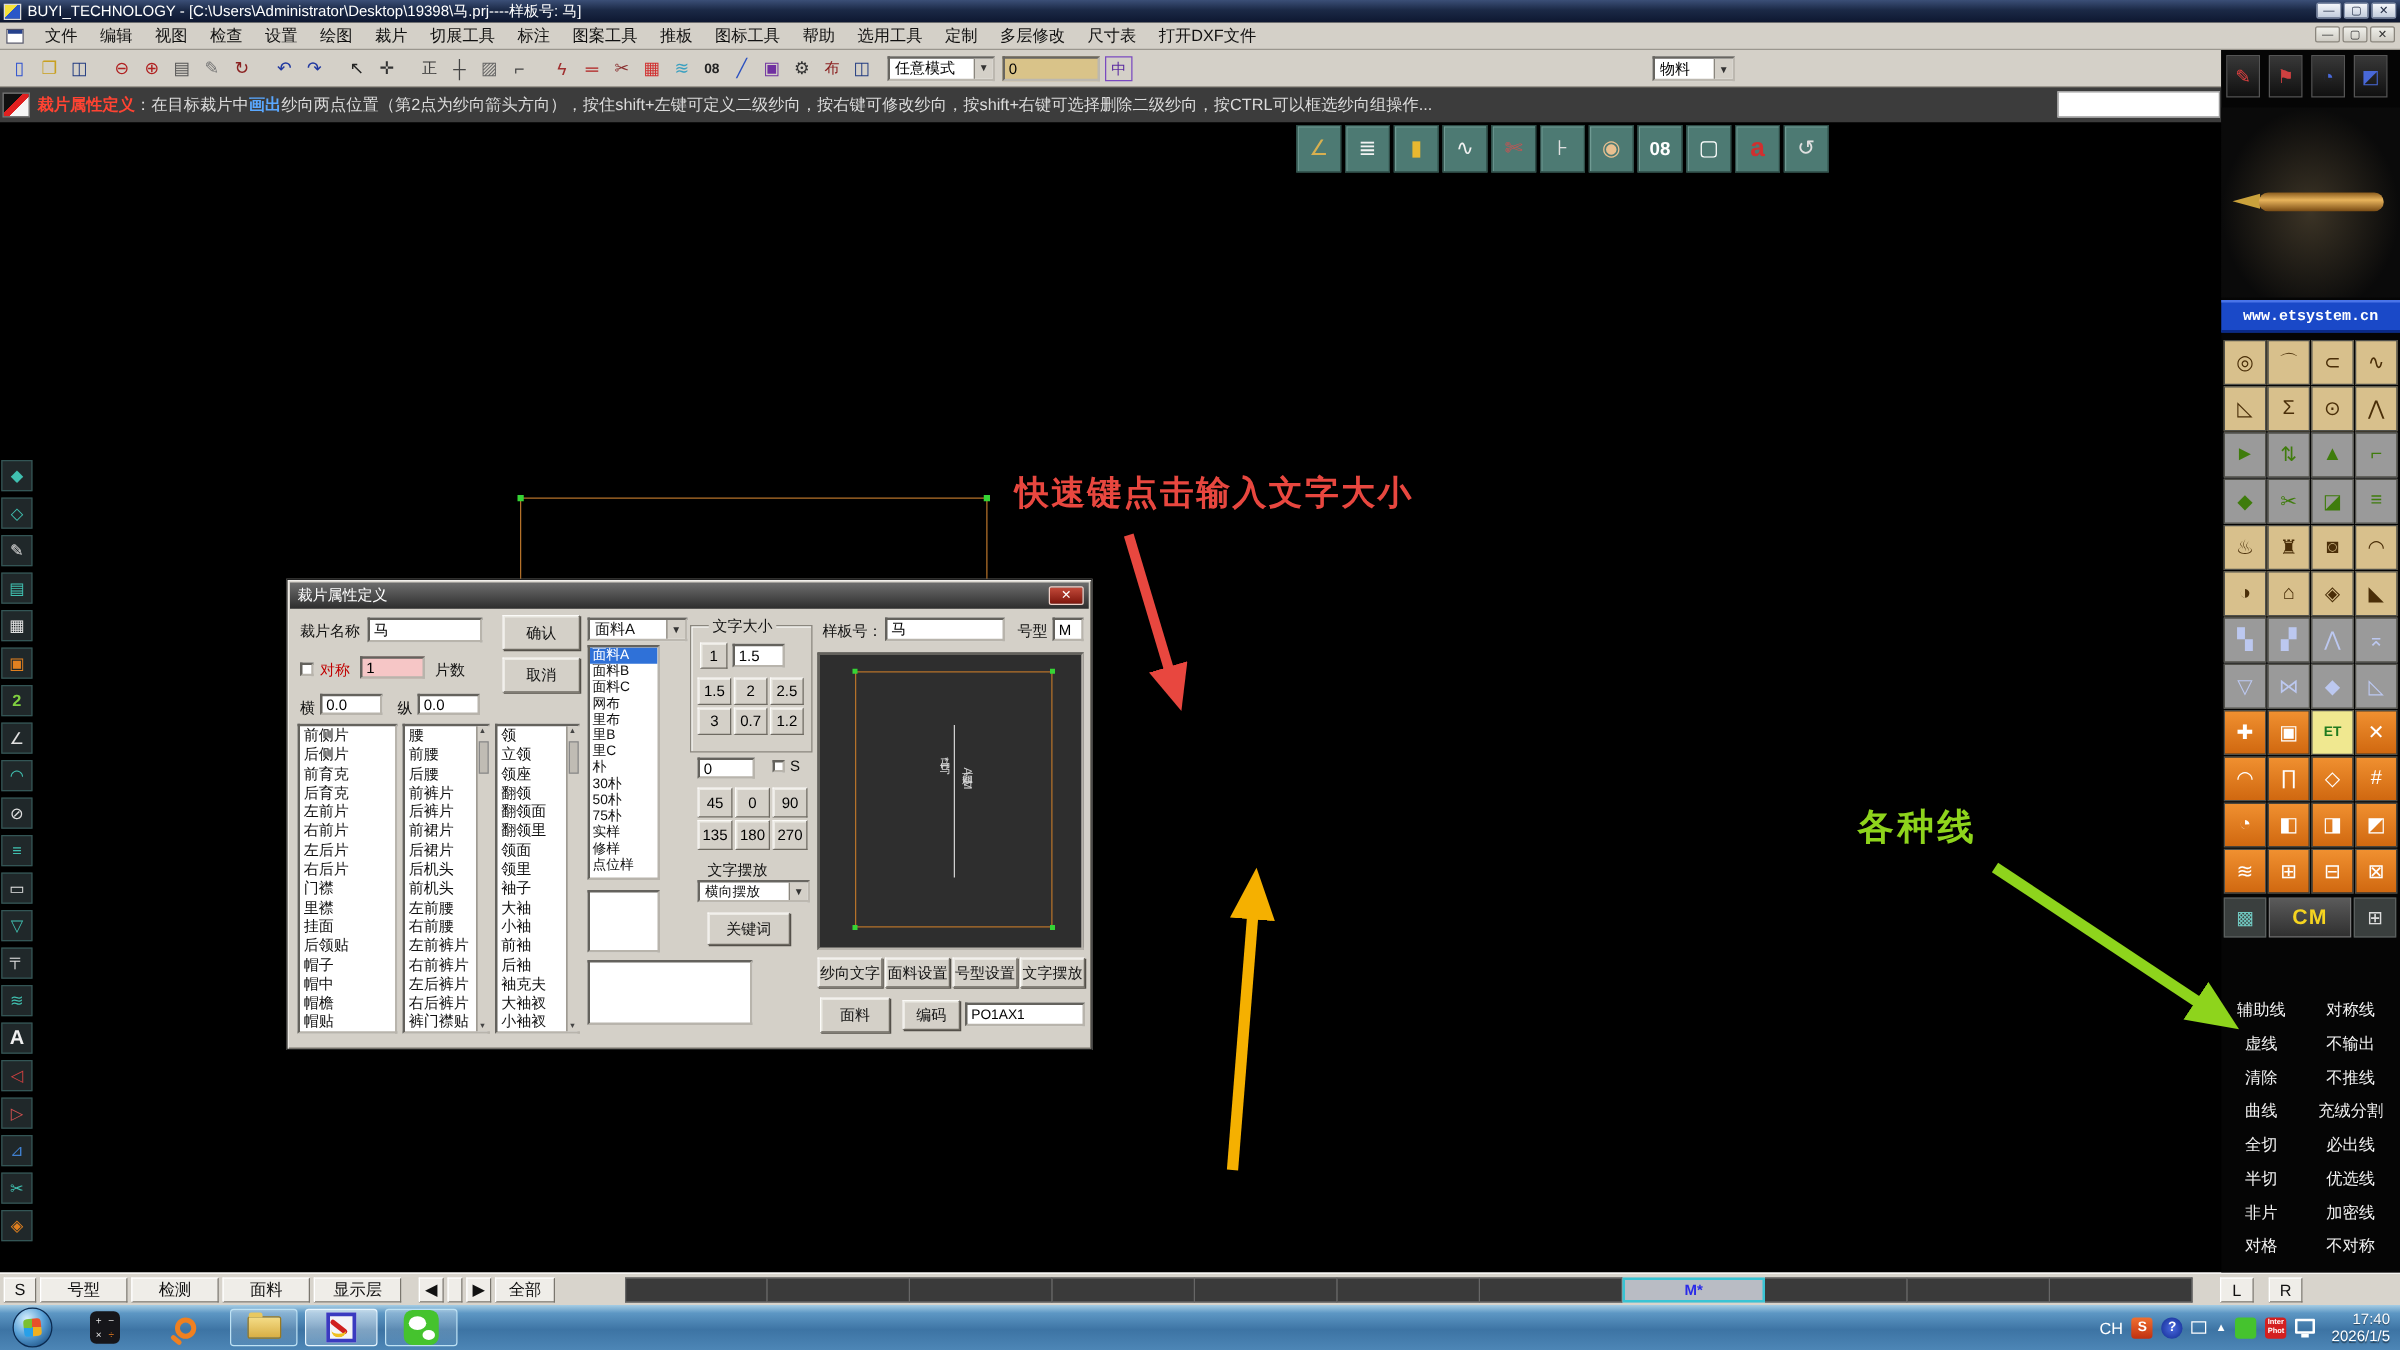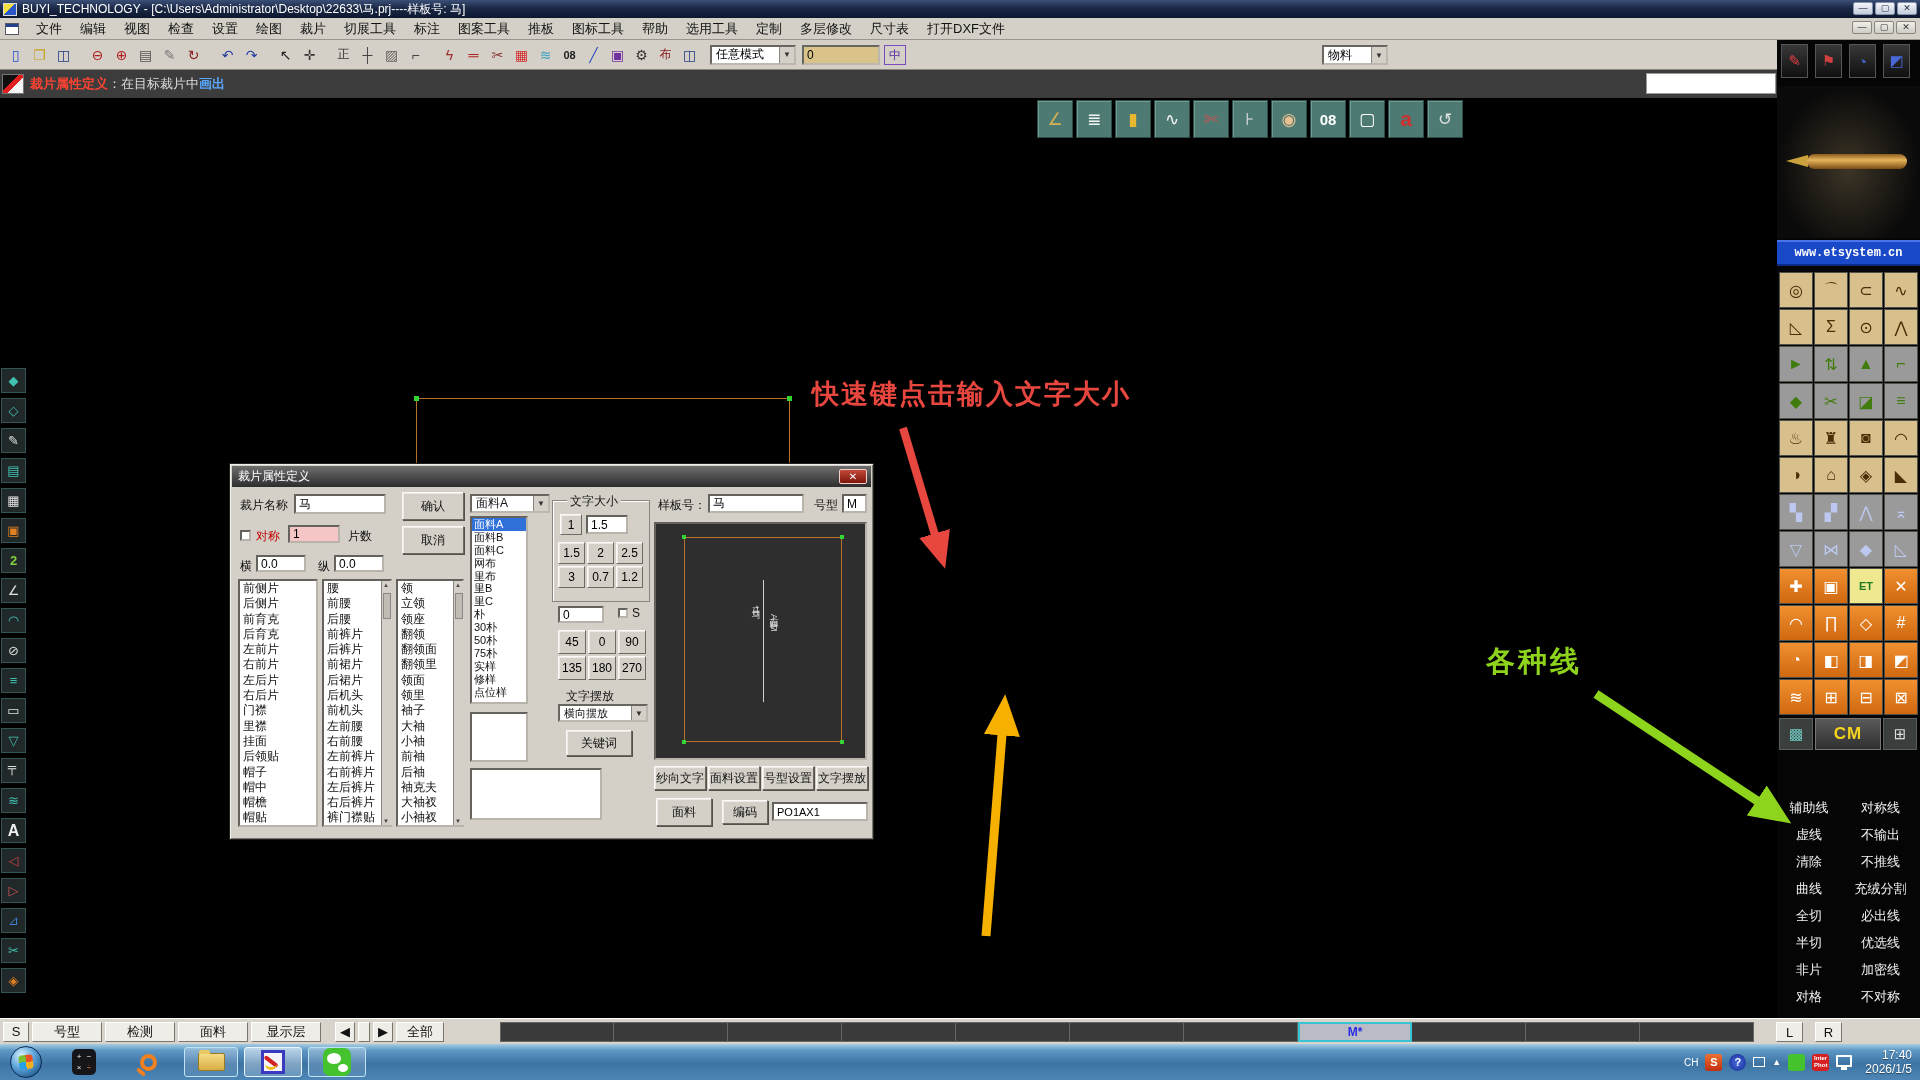--- a/index.html
+++ b/index.html
@@ -179,36 +179,36 @@
     background:#e8c860; border-radius:2px 2px 0 0; }
   .cadicon { width:24px; height:24px; background:#f4f4f8; border:3px solid #3a3ac0; position:relative; }
   .cadicon:before { content:""; position:absolute; left:2px; top:2px; width:16px; height:4px; background:#d02020;
     transform:rotate(38deg); transform-origin:left top; border-radius:2px; }
   .cadicon:after { content:""; position:absolute; left:1px; bottom:1px; width:12px; height:6px;
     border-bottom:3px solid #f0c020; border-radius:0 0 6px 6px; }
   .wechat { width:28px; height:28px; background:#45c32e; border-radius:7px; position:relative; }
   .wechat:before { content:""; position:absolute; left:4px; top:5px; width:14px; height:11px; background:#fff; border-radius:50%; }
   .wechat:after { content:""; position:absolute; right:3px; bottom:4px; width:10px; height:8px; background:#fff; border-radius:50%; }
   .tray { position:absolute; right:4px; top:0; height:36px; display:flex; align-items:center; gap:7px; color:#fff; }
-  .tray-ch { font-size:10px; }
+  .tray-ch { font-size:13px; }
   .tray-ico { width:17px; height:17px; border-radius:3px; display:flex; align-items:center; justify-content:center;
     font-size:11px; font-weight:bold; color:#fff; }
   .clock { text-align:right; font-size:12px; line-height:14px; margin-left:6px; margin-right:4px;
     text-shadow:0 1px 1px rgba(0,0,0,.5); }
   .net { width:16px; height:12px; border:2px solid #fff; border-radius:1px; position:relative; margin-top:-3px; }
   .net:after { content:""; position:absolute; left:3px; bottom:-5px; width:6px; height:3px; background:#fff; }
 </style>
 </head>
 <body>
 
 <div class="screen">
 
   <div class="titlebar">
     <div class="app-logo"></div>
-    <span>BUYI_TECHNOLOGY - [C:\Users\Administrator\Desktop\22633\马.prj----样板号: 马]</span>
+    <span>BUYI_TECHNOLOGY - [C:\Users\Administrator\Desktop\19398\马.prj----样板号: 马]</span>
     <div class="win-btns">
       <span class="winbtn">—</span>
       <span class="winbtn">▢</span>
       <span class="winbtn">✕</span>
     </div>
   </div>
 
   <div class="menubar">
     <div class="mdi-icon"></div>
     <div style="display:flex;">
@@ -336,20 +336,21 @@
     </div>
   </div>
 
   <div class="msgbar">
     <div class="msg-logo"></div>
     <div style="display:flex;white-space:nowrap;">
 
     <span class="seg seg-red">裁片属性定义</span>
         <span class="seg">：在目标裁片中</span>
         <span class="seg seg-blue">画出</span>
+        <span class="seg">纱向两点位置（第2点为纱向箭头方向），按住shift+左键可定义二级纱向，按右键可修改纱向，按shift+右键可选择删除二级纱向，按CTRL可以框选纱向组操作...</span>
       </div>
     <div class="msg-box"></div>
   </div>
 
   <div class="canvas">
 
     <div class="left-strip">
 
     <span class="ls-icon" style="color: rgb(64, 192, 176);">
           <i style="font-style:normal">◆</i>

